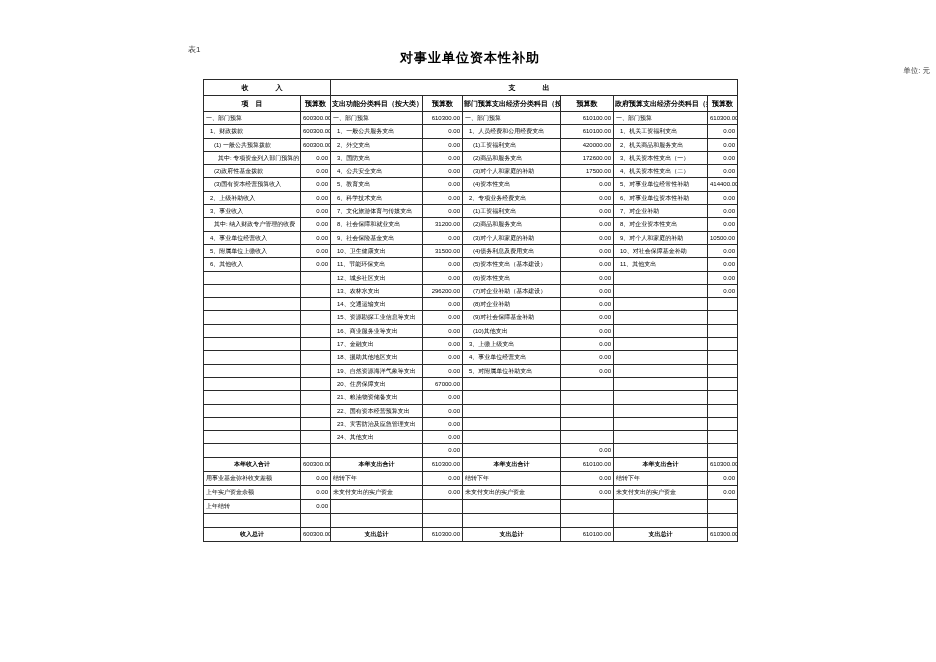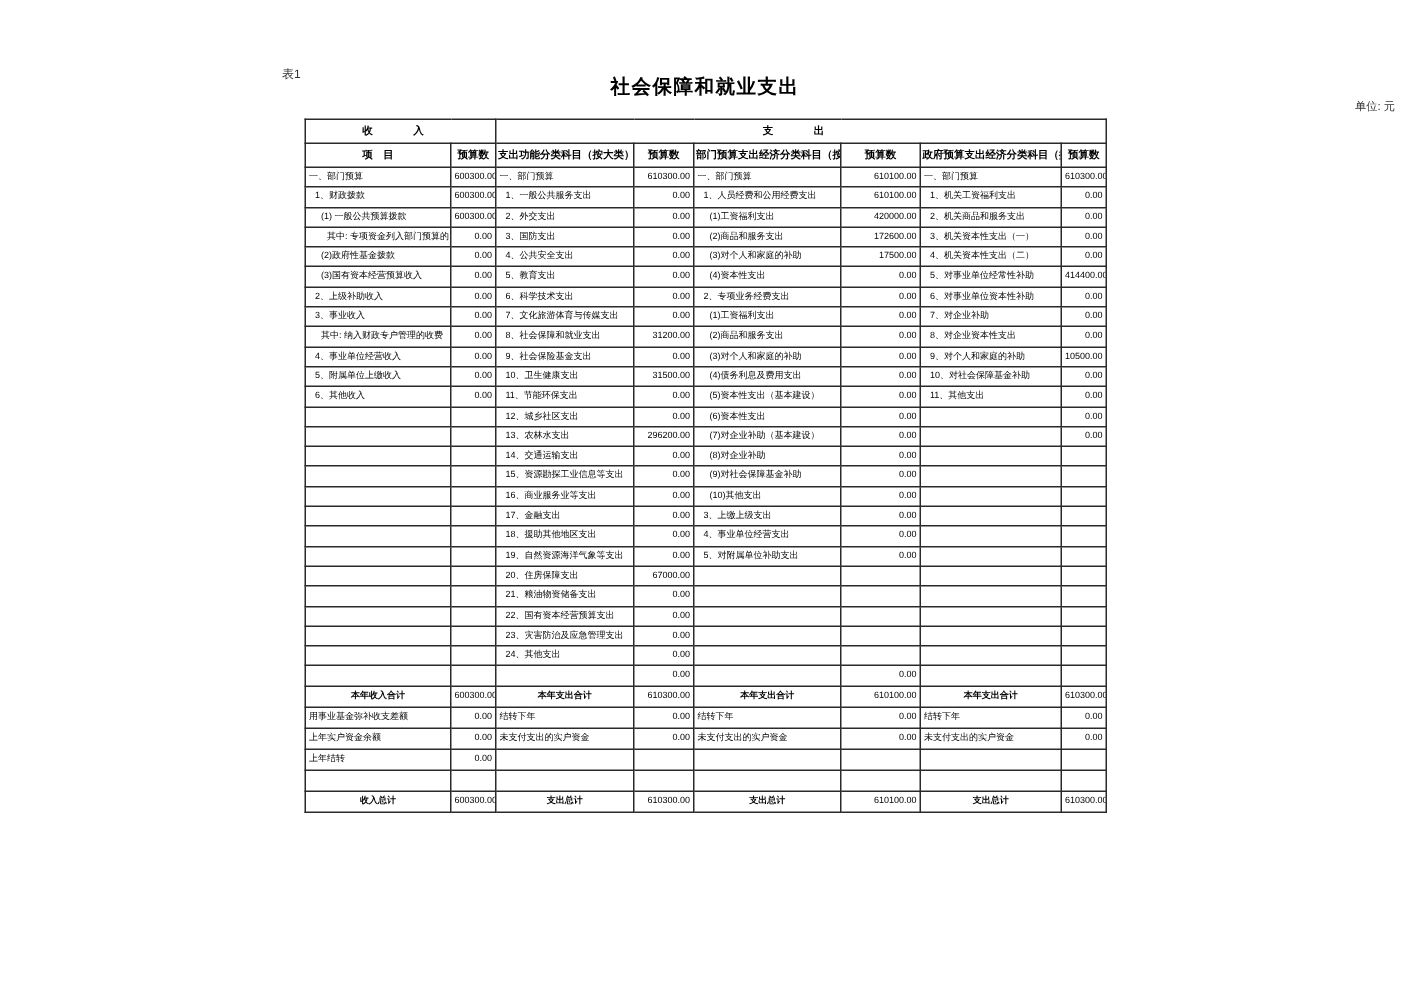--- a/index.html
+++ b/index.html
@@ -40,21 +40,21 @@
   td.num{text-align:right;font-size:5.5px;padding-right:2px;}
   td.lbl{text-align:left;}
   td.b{font-weight:bold;font-size:6.5px;}
   td.c{text-align:center;}
 </style>
 </head>
 <body>
 
 <div class="page">
   <div class="sheet-label">表1</div>
-  <div class="title">社会保障和就业支出</div>
+  <div class="title">对事业单位资本性补助</div>
   <div class="unit-note">单位: 元</div>
 
   <table class="budget">
     <colgroup id="colgroup">
         <col style="width: 97px;">
         <col style="width: 30px;">
         <col style="width: 92px;">
         <col style="width: 40px;">
         <col style="width: 98px;">
         <col style="width: 53px;">

